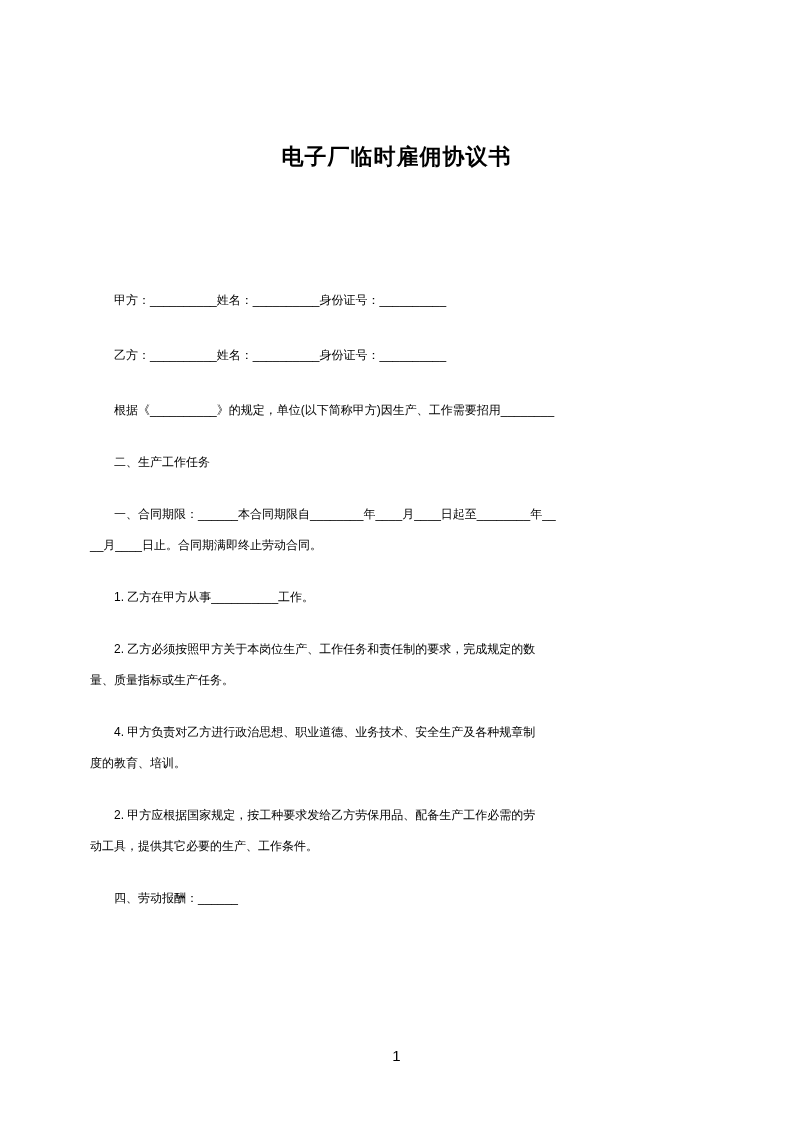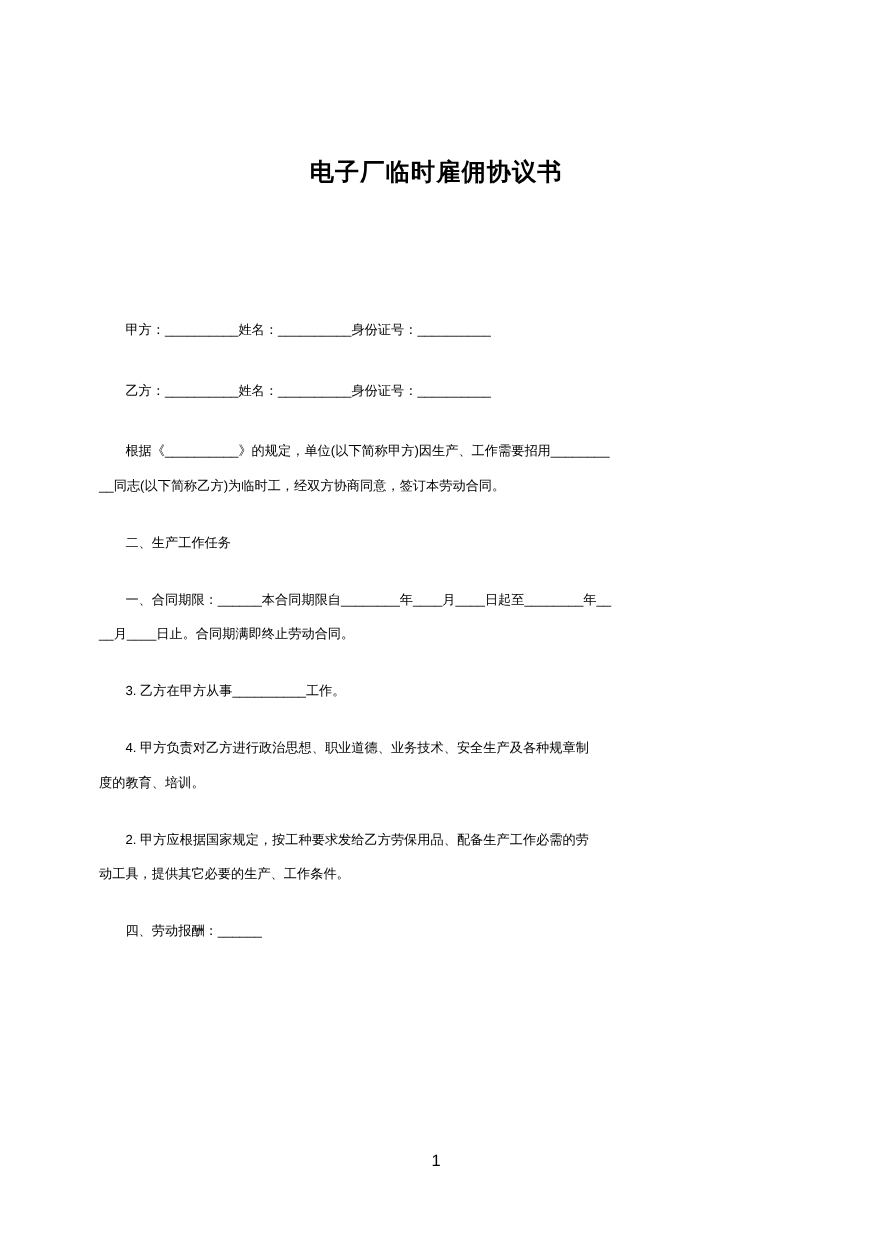--- a/index.html
+++ b/index.html
@@ -54,28 +54,29 @@
 
 <div class="page">
   <div class="content">
 
     <h1 class="doc-title">电子厂临时雇佣协议书</h1>
 
     <p class="para sp"><span>甲方：__________姓名：__________身份证号：__________</span></p>
 
     <p class="para sp"><span>乙方：__________姓名：__________身份证号：__________</span></p>
 
-    <p class="para"><span>根据《__________》的规定，单位(以下简称甲方)因生产、工作需要招用________</span><br><span>__同志(以下简称乙方)为临时工，经双方协商同意，签订本劳动合同。</span></p>
+    <p class="para"><span>根据《__________》的规定，单位(以下简称甲方)因生产、工作需要招用________</span><br></p>
 
     <p class="para"><span>二、生产工作任务</span></p>
 
     <p class="para"><span>一、合同期限：______本合同期限自________年____月____日起至________年__</span><br><span>__月____日止。合同期满即终止劳动合同。</span></p>
 
-    <p class="para"><span>3. 乙方在甲方从事__________工作。</span></p>
+    <p class="para"><span>1. 乙方在甲方从事__________工作。</span></p>
 
+    <p class="para"><span>2. 乙方必须按照甲方关于本岗位生产、工作任务和责任制的要求，完成规定的数</span><br><span>量、质量指标或生产任务。</span></p>
 
 
     <p class="para"><span>4. 甲方负责对乙方进行政治思想、职业道德、业务技术、安全生产及各种规章制</span><br><span>度的教育、培训。</span></p>
 
     <p class="para"><span>2. 甲方应根据国家规定，按工种要求发给乙方劳保用品、配备生产工作必需的劳</span><br><span>动工具，提供其它必要的生产、工作条件。</span></p>
 
     <p class="para"><span>四、劳动报酬：______</span></p>
 
   </div>
 

